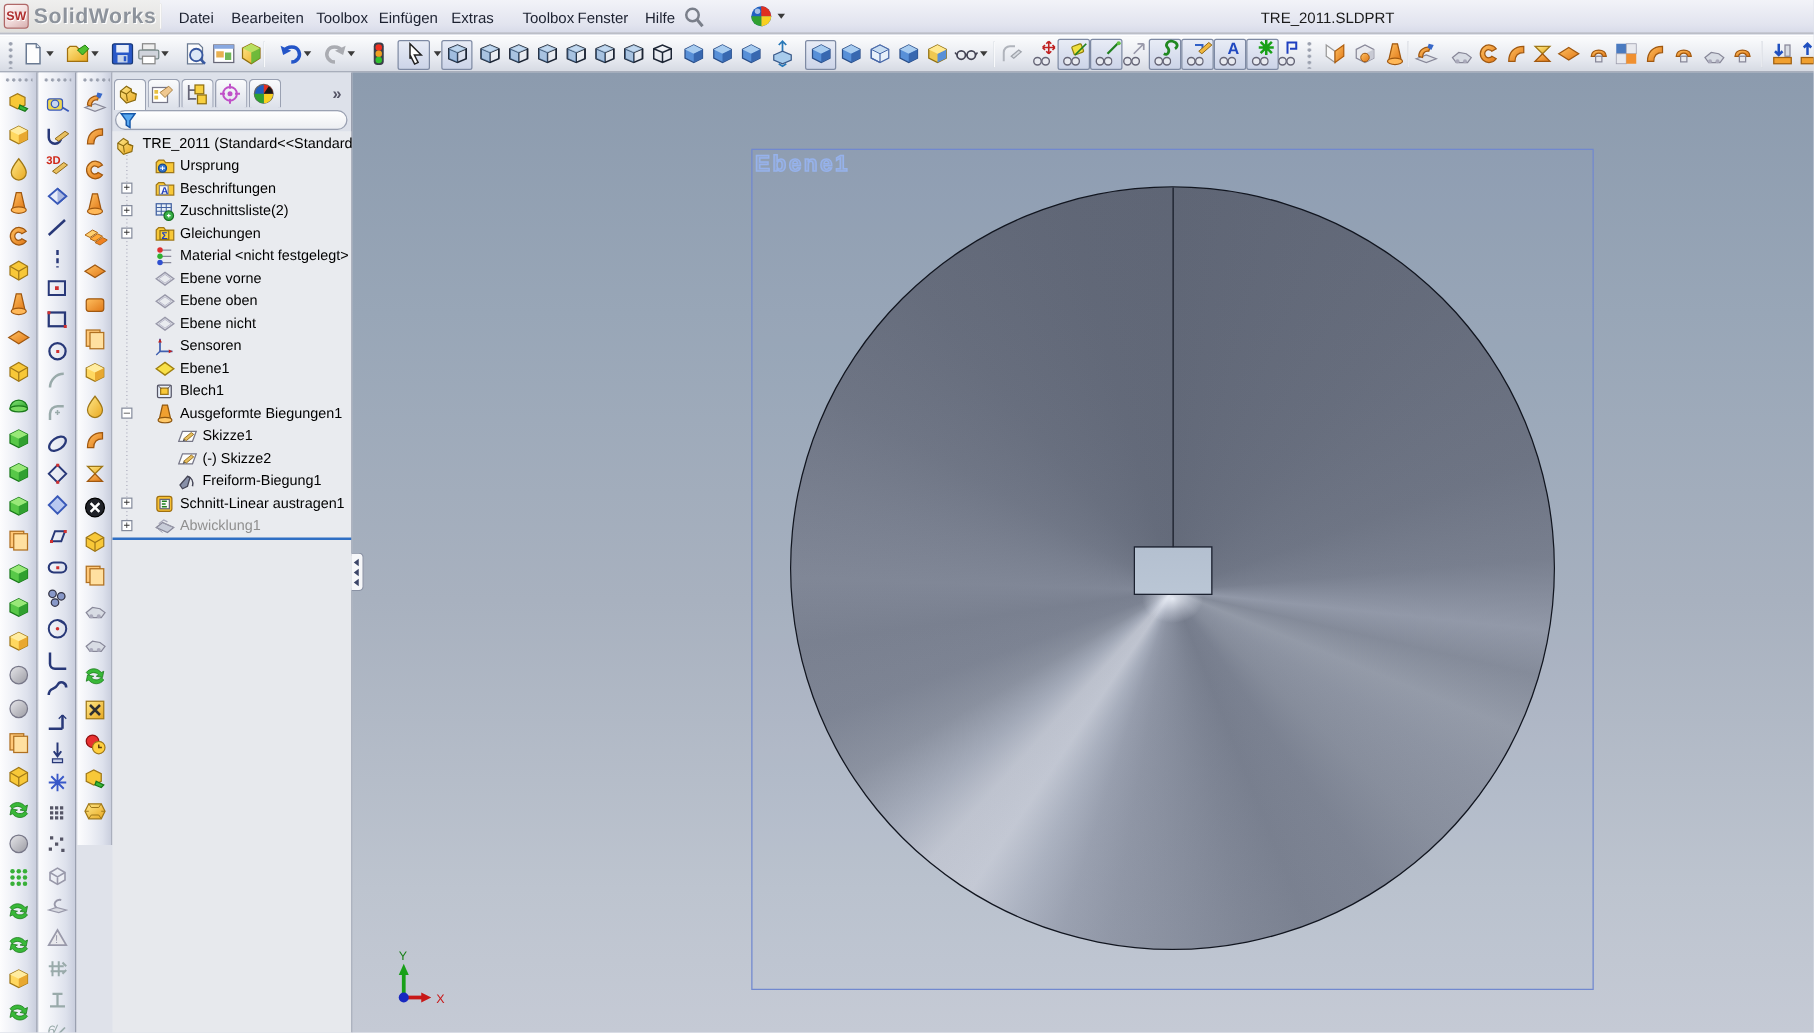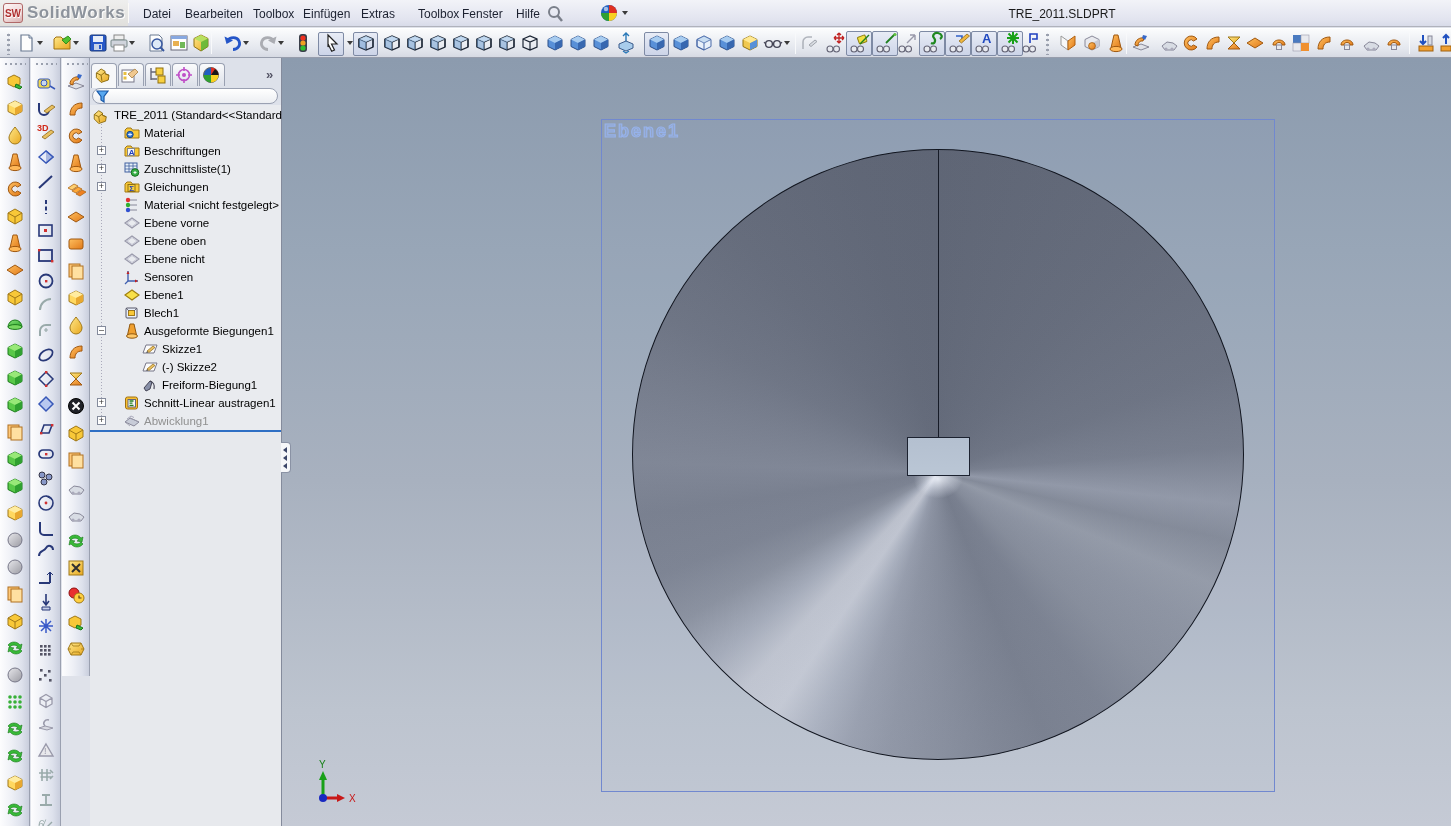--- a/index.html
+++ b/index.html
@@ -882,34 +882,34 @@
     <div id="filter" class="ab"></div>
     <svg class="ab" style="left:6px;top:32px" width="13" height="13">
       <path d="M1 1h11L8 6.5V12L5 10V6.5z" fill="#58a8f0" stroke="#1858a8" stroke-width="1.2"></path>
     </svg>
     <div id="treearea" class="ab">
       <div class="ab" style="left:11px;top:16px;width:1px;height:302px;background-image:linear-gradient(#aab 1px,transparent 1px);background-size:1px 3px"></div>
       <span class="trow" style="left:24px;top:4px">TRE_2011 (Standard&lt;&lt;Standard&gt;_</span>
       <svg class="ab" style="left:2px;top:2px" width="18" height="18">
         <use href="#gpart" width="18" height="18"></use>
       </svg>
-      <span class="trow" style="left:54px;top:22px">Material</span>
+      <span class="trow" style="left:54px;top:22px">Ursprung</span>
       <svg class="ab" style="left:34px;top:20px" width="16" height="16">
         <path d="M1 5l2-2h4l1.5 2H15v8H1z" fill="#f8c838" stroke="#a07818"></path>
         <circle cx="6" cy="9.5" r="3.2" fill="#3878d0" stroke="#184888"></circle>
         <path d="M4 9.5h4M6 8v3" stroke="#fff" stroke-width="0.8"></path>
       </svg>
       <span class="trow" style="left:54px;top:40px">Beschriftungen</span>
       <svg class="ab" style="left:34px;top:38px" width="16" height="16">
         <path d="M1 5l2-2h4l1.5 2H15v8H1z" fill="#f8c838" stroke="#a07818"></path>
         <rect x="3.5" y="5.5" width="7" height="7" fill="#f8f8f8" stroke="#888"></rect>
         <text x="4.8" y="12" font-size="8" font-weight="bold" fill="#2040c0">A</text>
       </svg>
       <div class="pm" style="left:7px;top:41px">+</div>
-      <span class="trow" style="left:54px;top:58px">Zuschnittsliste(1)</span>
+      <span class="trow" style="left:54px;top:58px">Zuschnittsliste(2)</span>
       <svg class="ab" style="left:34px;top:56px" width="16" height="16">
         <rect x="1" y="2" width="12" height="9" fill="#e8f0f8" stroke="#4060a0"></rect>
         <path d="M1 5h12M1 8h12M5 2v9M9 2v9" stroke="#4060a0" stroke-width="0.8"></path>
         <circle cx="11" cy="11.5" r="3.8" fill="#38b048" stroke="#187020"></circle>
         <path d="M9.5 11.5h3M11 10v3" stroke="#fff" stroke-width="0.9"></path>
       </svg>
       <div class="pm" style="left:7px;top:59px">+</div>
       <span class="trow" style="left:54px;top:76px">Gleichungen</span>
       <svg class="ab" style="left:34px;top:74px" width="16" height="16">
         <path d="M1 5l2-2h4l1.5 2H15v8H1z" fill="#f8c838" stroke="#a07818"></path>

